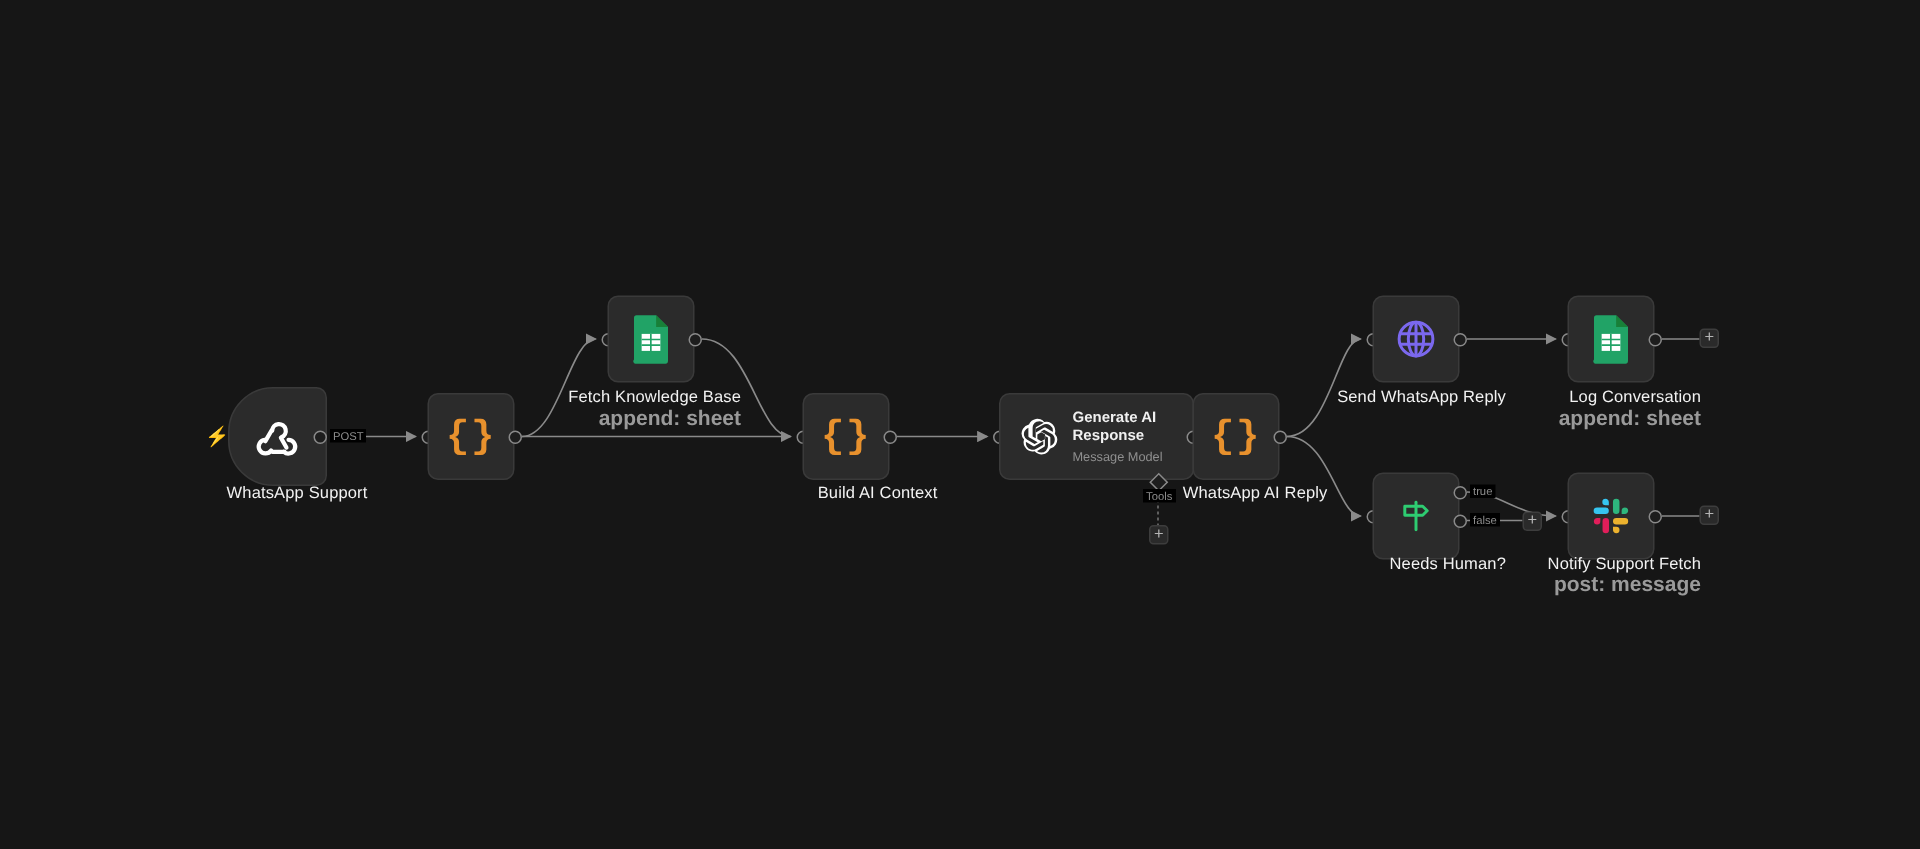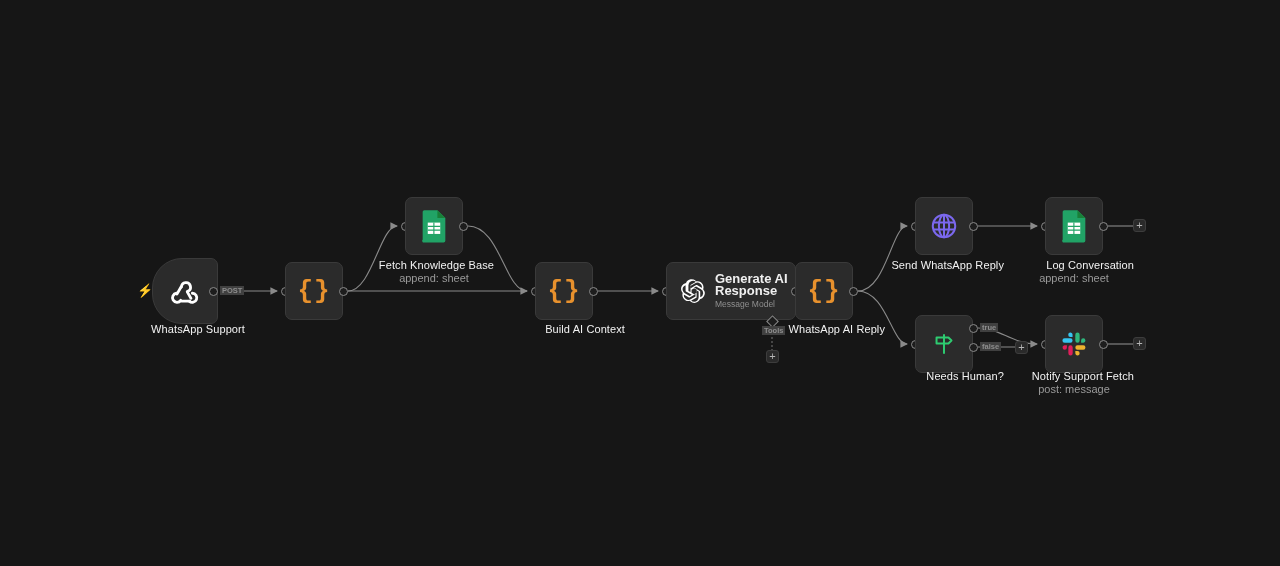--- a/index.html
+++ b/index.html
@@ -12,37 +12,37 @@
 
   .node{position:absolute;box-sizing:border-box;background:#2b2b2b;
         border:1px solid #3a3a3a;border-radius:7px;
         display:flex;align-items:center;justify-content:center;}
   .node.trigger{border-top-left-radius:30px;border-bottom-left-radius:30px;}
   .node.wide{justify-content:flex-start;padding-left:12px;}
 
   .caption{position:absolute;text-align:right;color:#f2f2f2;
            font-size:11px;font-weight:normal;line-height:12.5px;
            letter-spacing:.1px;}
-  .subcap{position:absolute;text-align:center;color:#9a9a9a;
-          font-size:11px;line-height:10px;font-weight:normal;}
-
-  .inline-title{color:#f0f0f0;font-size:13px;font-weight:bold;
+  .subcap{position:absolute;text-align:right;color:#9a9a9a;
+          font-size:14px;line-height:10px;font-weight:bold;}
+
+  .inline-title{color:#f0f0f0;font-size:10px;font-weight:bold;
                 line-height:12px;}
   .inline-sub{color:#8f8f8f;font-size:8.5px;line-height:11px;margin-top:2px;}
 
   .dot{position:absolute;width:9px;height:9px;border-radius:50%;
        background:#1d1d1d;border:1.4px solid #8a8a8a;box-sizing:border-box;}
   .diamond{position:absolute;width:9px;height:9px;background:#1d1d1d;
            border:1.4px solid #8a8a8a;box-sizing:border-box;
            transform:rotate(45deg);}
   .plusbtn{position:absolute;width:13px;height:13px;border-radius:3px;
            background:#2a2a2a;border:1px solid #3d3d3d;box-sizing:border-box;
            color:#b5b5b5;font-size:11px;line-height:11px;text-align:center;}
   .elabel{position:absolute;color:#8d8d8d;font-size:7.5px;line-height:9px;
-          background:#404040;padding:0 2px;font-weight:bold;}
+          background:#000000;padding:0 2px;}
   .bolt{position:absolute;color:#e8603c;font-size:13px;line-height:13px;}
 
   .braces{color:#e8912d;font-size:26px;font-weight:bold;line-height:26px;
           letter-spacing:1px;font-family:"Liberation Mono",monospace;}
 </style>
 </head>
 <body>
 
 <div id="canvas">
 

